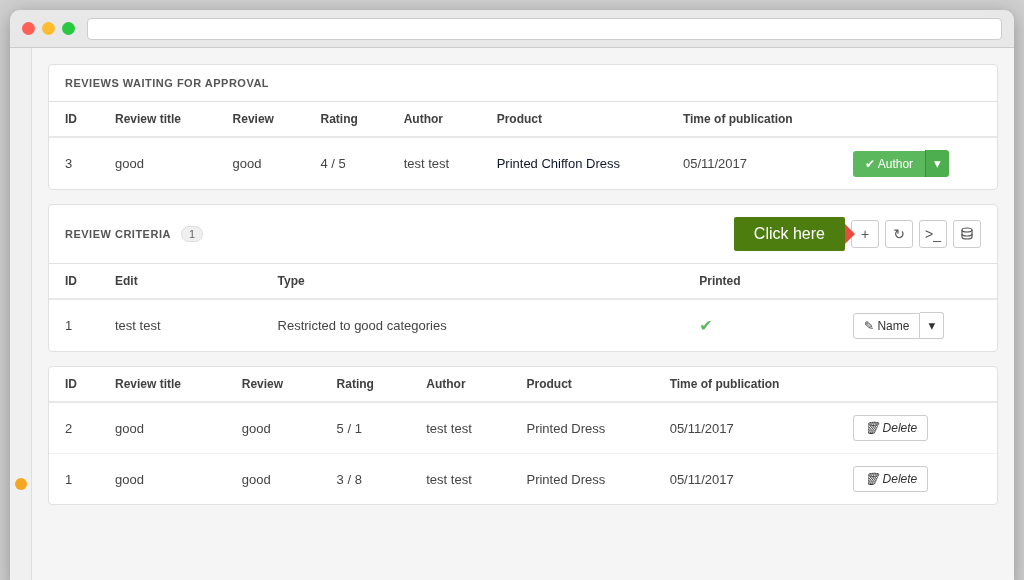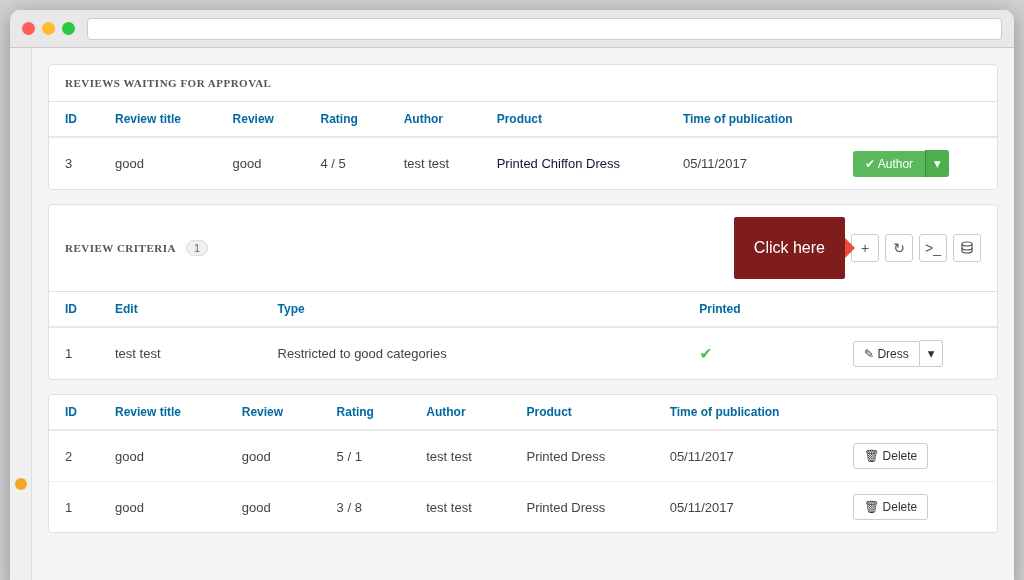--- a/index.html
+++ b/index.html
@@ -93,21 +93,20 @@
       display: flex;
       align-items: center;
       gap: 10px;
     }
     .panel-title {
       font-size: 11px;
       font-weight: 600;
       color: #555;
       letter-spacing: 0.5px;
       text-transform: uppercase;
-      font-family: Liberation Serif, serif;
     }
     .badge {
       background: #f0f0f0;
       border: 1px solid #ddd;
       border-radius: 10px;
       padding: 1px 7px;
       font-size: 11px;
       color: #666;
     }
     .panel-header-actions {
@@ -117,21 +116,21 @@
       gap: 6px;
     }
     table {
       width: 100%;
       border-collapse: collapse;
     }
     thead th {
       padding: 10px 16px;
       text-align: left;
       font-weight: 600;
-      color: #0369a1;
+      color: #404040;
       font-size: 12px;
       border-bottom: 2px solid #e8e8e8;
     }
     tbody tr {
       border-bottom: 1px solid #f0f0f0;
     }
     tbody tr:last-child {
       border-bottom: none;
     }
     tbody td {
@@ -193,43 +192,44 @@
       background: white;
       color: #333;
       border: 1px solid #ccc;
       padding: 5px 10px;
       border-radius: 3px;
       cursor: pointer;
       font-size: 12px;
       display: flex;
       align-items: center;
       gap: 5px;
+      font-style: italic;
     }
     .check-green {
       color: #5cb85c;
       font-size: 16px;
     }
     .icon-btn {
       background: white;
       border: 1px solid #ccc;
       width: 28px;
       height: 28px;
       border-radius: 3px;
       cursor: pointer;
       display: flex;
       align-items: center;
       justify-content: center;
       font-size: 14px;
       color: #555;
     }
     .click-here-btn {
-      background: #7f1d1d;
+      background: #4d7c0f;
       color: white;
       border: none;
-      padding: 22px 20px;
+      padding: 8px 20px;
       font-size: 16px;
       font-weight: 500;
       cursor: pointer;
       border-radius: 2px;
       position: relative;
     }
     .click-here-btn::after {
       content: '';
       position: absolute;
       right: -10px;
@@ -335,21 +335,21 @@
           <tbody>
             <tr>
               <td>1</td>
               <td>test test</td>
               <td>Restricted to good categories</td>
               <td>
                 <span class="check-green">✔</span>
               </td>
               <td class="actions-cell">
                 <div class="btn-group">
-                  <button class="btn-edit">✎ Dress</button>
+                  <button class="btn-edit">✎ Name</button>
                   <button class="btn-edit-dropdown">▾</button>
                 </div>
               </td>
             </tr>
           </tbody>
         </table>
       </div>
 
       <div class="panel">
         <table>

